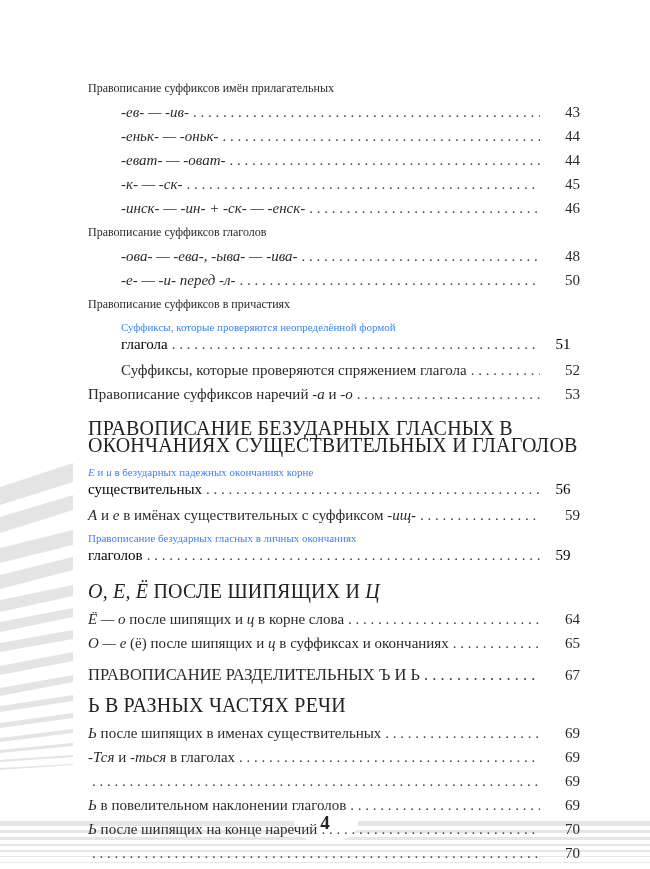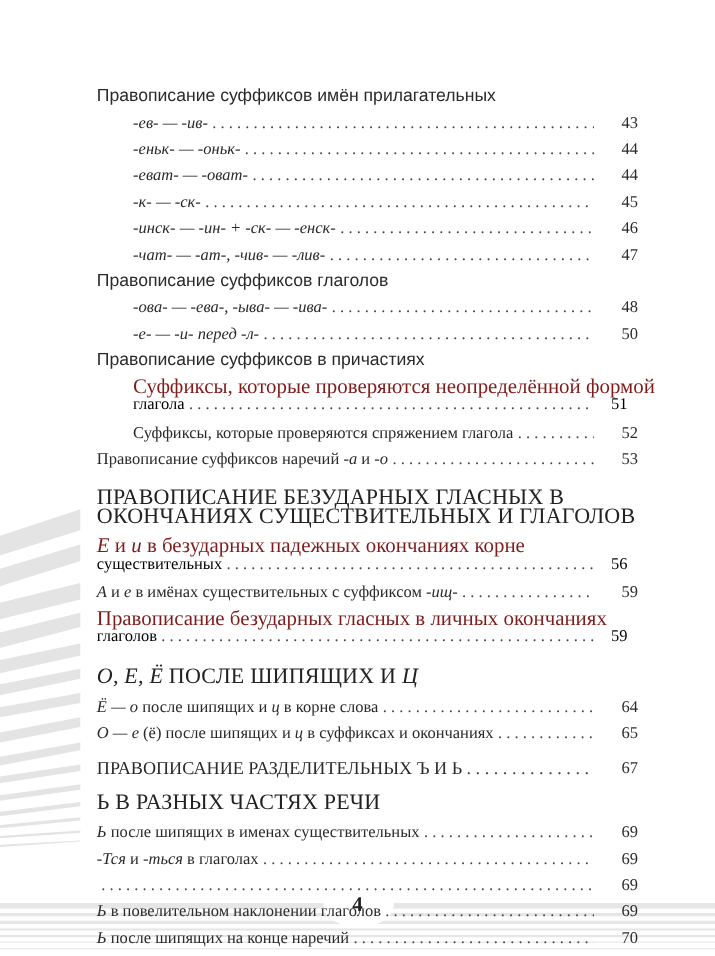--- a/index.html
+++ b/index.html
@@ -11,42 +11,42 @@
   .deco-left { position: absolute; left: 0; top: 0; width: 650px; height: 869px; pointer-events: none; }
   .page { position: absolute; left: 88px; top: 76px; width: 492px; }
   .toc-section { margin: 0; }
   .sec-gap { height: 14px; }
   .h-upper {
     font-family: "Liberation Serif", "DejaVu Serif", serif;
     font-size: 20px; line-height: 17px; letter-spacing: 0.2px; color: #222;
     margin-bottom: 7px;
   }
   .h-sub {
-    font-family: Liberation Sans, sans-serif;
-    font-size: 16px; line-height: 24px; color: #2a2a2a; white-space: nowrap;
+    font-family: Liberation Serif, serif;
+    font-size: 12px; line-height: 24px; color: #2a2a2a; white-space: nowrap;
   }
   .row {
     display: flex; align-items: flex-end;
     font-family: "Liberation Serif", "DejaVu Serif", serif;
     font-size: 15px; line-height: 24px; color: #2a2a2a;
   }
   .row.indent { padding-left: 33px; }
   .row .text { white-space: nowrap; }
   .row .text i { font-style: italic; }
   .row .leader {
     flex: 1; overflow: hidden; white-space: nowrap; margin: 0 6px 0 4px;
     letter-spacing: 4.2px; color: #444;
   }
   .row .leader::before {
     content: ". . . . . . . . . . . . . . . . . . . . . . . . . . . . . . . . . . . . . . . . . . . . . . . . . . . . . . . . . . . . . . . . . . . . . . . . . .";
     letter-spacing: 0;
   }
   .row .num { width: 34px; text-align: right; flex: none; }
   .multiline { display: flex; flex-direction: column; }
-  .mline-first { font-family: "Liberation Serif", "DejaVu Serif", serif; font-size: 19px; line-height: 17px; color: #7f1d1d; white-space: nowrap; padding-top: 3px; }
+  .mline-first { font-family: "Liberation Serif", "DejaVu Serif", serif; font-size: 11px; line-height: 17px; color: #3b82f6; white-space: nowrap; padding-top: 3px; }
   .mline-last { display: flex; align-items: flex-end; font-family: "Liberation Serif", "DejaVu Serif", serif; font-size: 15px; line-height: 17px; color: #000000; padding-bottom: 5px; }
   .mline-last .leader { flex: 1; overflow: hidden; white-space: nowrap; margin: 0 6px 0 4px; color: #444; }
   .mline-last .leader::before {
     content: ". . . . . . . . . . . . . . . . . . . . . . . . . . . . . . . . . . . . . . . . . . . . . . . . . . . . . . . . . . . . . . . . . . . . . . . . . .";
   }
   .mline-last .num { width: 34px; text-align: center; flex: none; }
   .indent-ml { padding-left: 33px; }
   .page-number {
     position: absolute; left: 0; width: 650px; top: 812px; text-align: center;
     font-family: "Liberation Serif", "DejaVu Serif", serif; font-size: 19px; font-weight: bold; color: #222;
@@ -107,25 +107,20 @@
     <div class="row indent">
         <span class="text"><i>-к- — -ск-</i></span>
         <span class="leader"></span>
         <span class="num">45</span>
       </div>
     <div class="row indent">
         <span class="text"><i>-инск- — -ин- + -ск- — -енск-</i></span>
         <span class="leader"></span>
         <span class="num">46</span>
       </div>
-    <div class="row indent">
-        <span class="text"><i>-чат- — -ат-, -чив- — -лив-</i></span>
-        <span class="leader"></span>
-        <span class="num">47</span>
-      </div>
   </div>
 
   <div class="toc-section">
     <div class="h-sub">Правописание суффиксов глаголов</div>
     <div class="row indent">
         <span class="text"><i>-ова- — -ева-, -ыва- — -ива-</i></span>
         <span class="leader"></span>
         <span class="num">48</span>
       </div>
     <div class="row indent">

